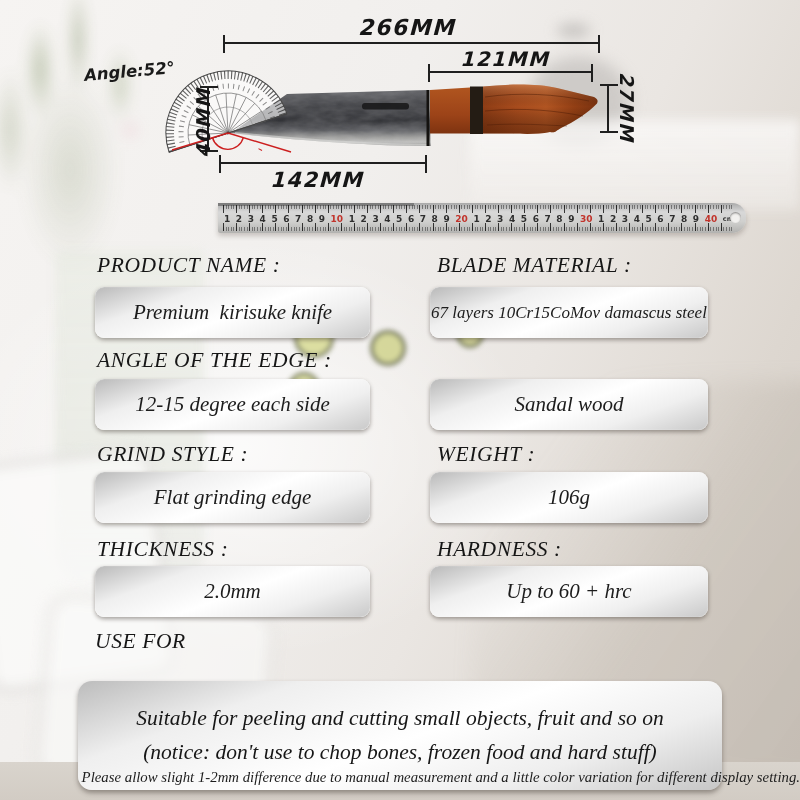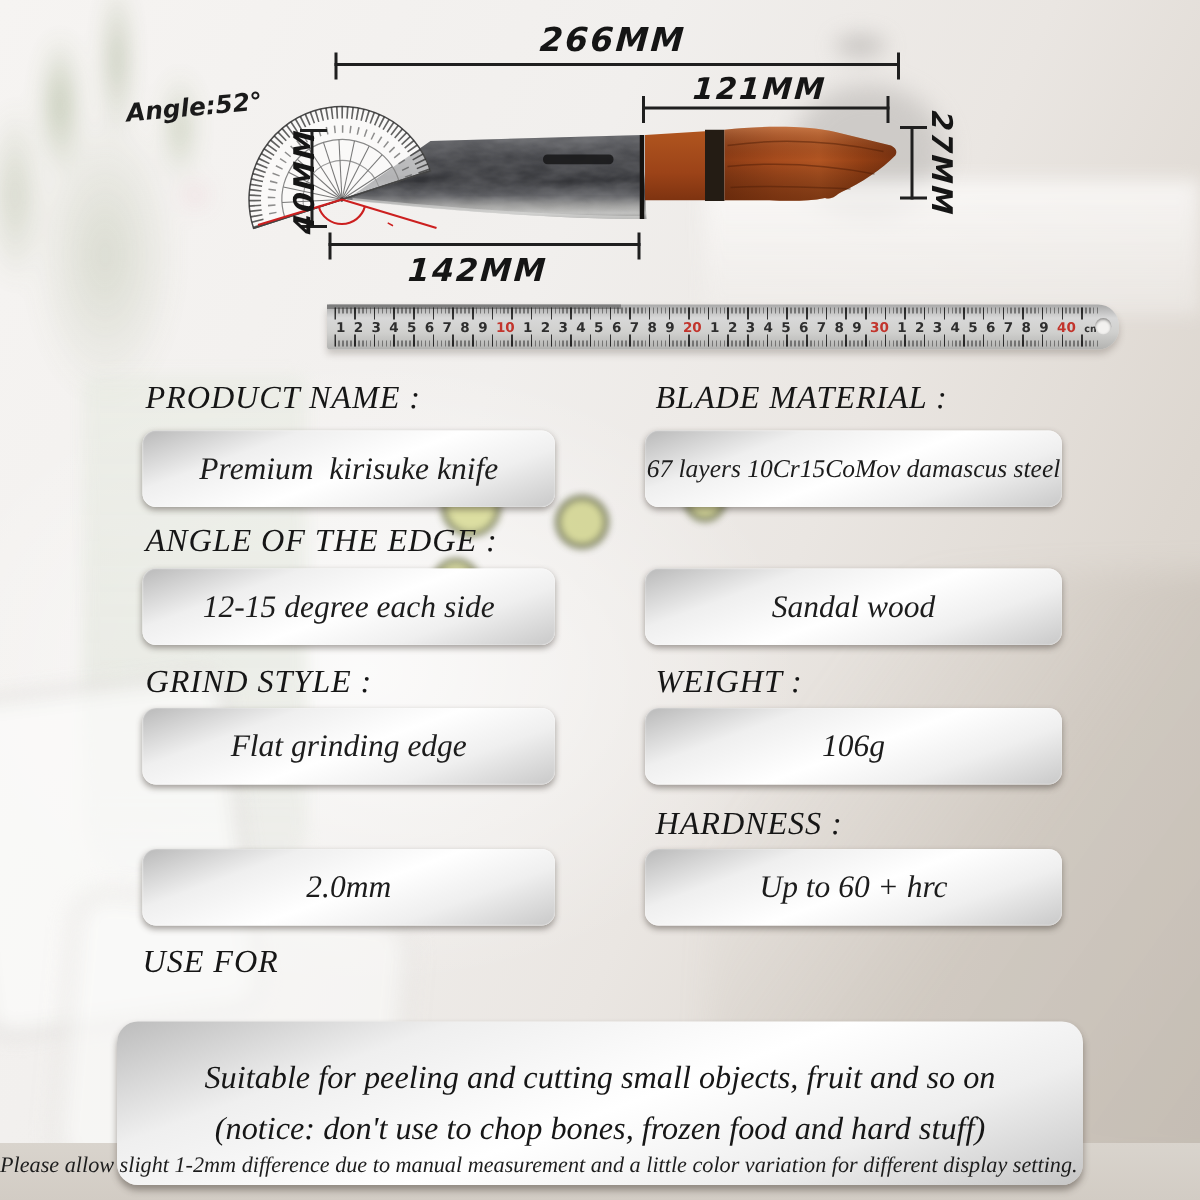--- a/index.html
+++ b/index.html
@@ -86,21 +86,21 @@
      background:linear-gradient(160deg,#b9b9b9 0%,#efefef 26%,#ffffff 52%,#efefef 74%,#c9c9c9 100%);
      box-shadow:0 2px 4px rgba(60,52,45,.45),inset 0 0 1px #fff;
      display:flex;align-items:center;justify-content:center;}
   .spec-value{font-style:italic;font-size:21px;color:#1c1c1c;white-space:pre;}
   .spec-value.small{font-size:17px;}
   .usefor-box{position:absolute;left:78px;top:681px;width:644px;height:109px;z-index:8;border-radius:14px;
      background:linear-gradient(160deg,#bcbcbc 0%,#efefef 24%,#ffffff 52%,#eeeeee 76%,#c6c6c6 100%);
      box-shadow:0 3px 5px rgba(60,52,45,.45);
      display:flex;flex-direction:column;align-items:center;justify-content:center;gap:1px;}
   .usefor-line{font-style:italic;font-size:21.5px;color:#161616;line-height:33px;white-space:nowrap;}
-  .footer-note{position:absolute;left:0;top:769px;width:800px;z-index:9;text-align:left;
+  .footer-note{position:absolute;left:0;top:769px;width:800px;z-index:9;text-align:right;
      font-style:italic;font-size:14.8px;color:#1d1d1d;}
 </style>
 </head>
 <body>
 
 <div class="stage">
 
   <div class="bg bg-sheen"></div>
   <div class="bg bg-flowers"></div>
   <div class="bg bg-vase"></div>
@@ -284,20 +284,21 @@
   <div class="spec-label" style="left:97px;top:442px;">GRIND STYLE :</div>
   <div class="spec-box" style="left:95px;top:472px;width:275px;">
     <span class="spec-value">Flat grinding edge</span>
     </div>
 
   <div class="spec-label" style="left:437px;top:442px;">WEIGHT :</div>
   <div class="spec-box" style="left:430px;top:472px;width:278px;">
     <span class="spec-value">106g</span>
     </div>
 
+  <div class="spec-label" style="left:97px;top:537px;">THICKNESS :</div>
   <div class="spec-box" style="left:95px;top:566px;width:275px;">
     <span class="spec-value">2.0mm</span>
     </div>
 
   <div class="spec-label" style="left:437px;top:537px;">HARDNESS :</div>
   <div class="spec-box" style="left:430px;top:566px;width:278px;">
     <span class="spec-value">Up to 60 + hrc</span>
     </div>
 
   <div class="spec-label" style="left:95px;top:629px;">USE FOR</div>

